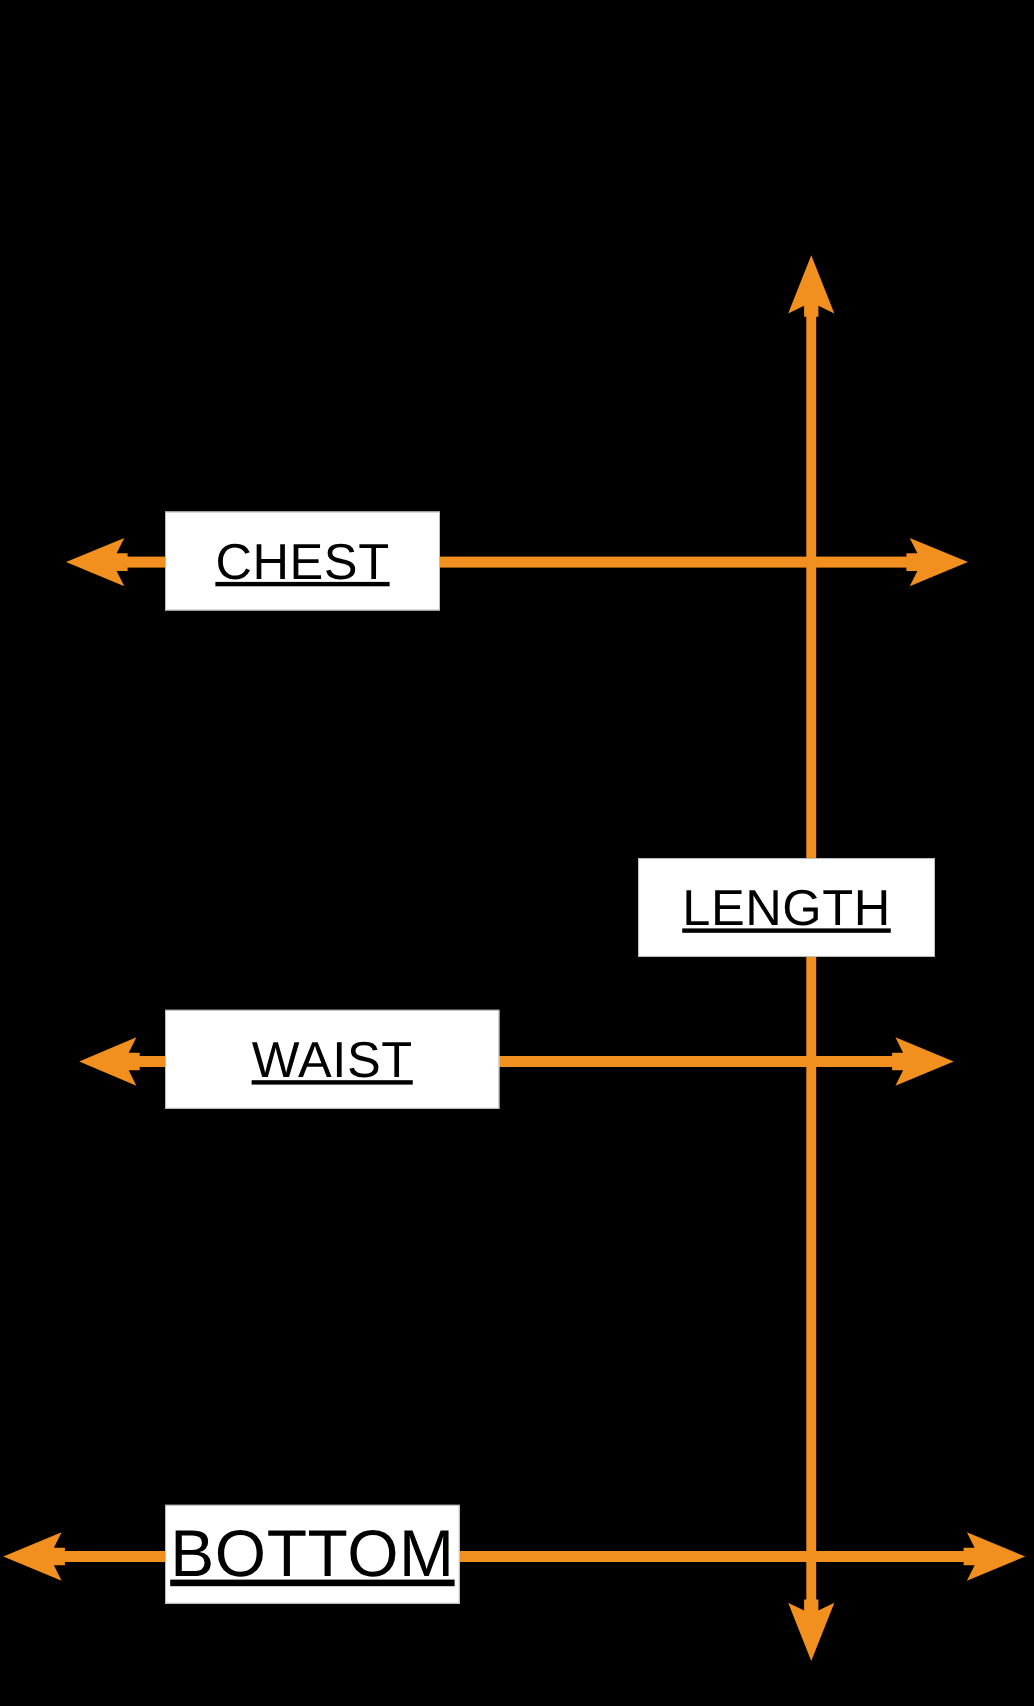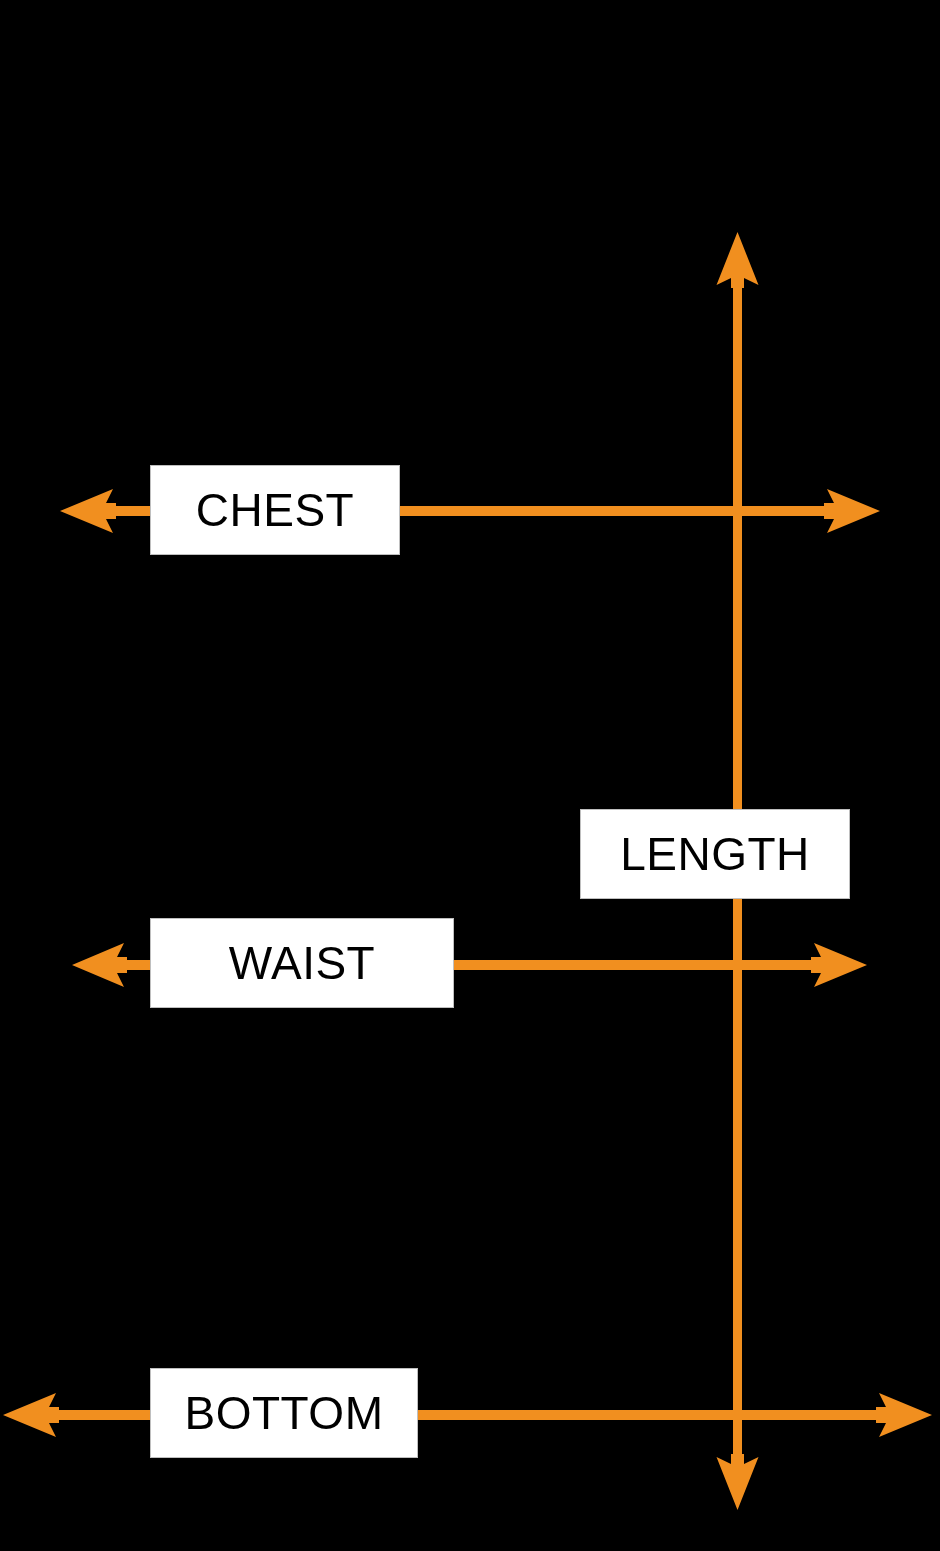--- a/index.html
+++ b/index.html
@@ -33,25 +33,26 @@
     box-sizing: border-box;
     display: flex;
     align-items: center;
     justify-content: center;
     color: #000000;
     font-family: "Liberation Sans", sans-serif;
     font-weight: 400;
     letter-spacing: 0.5px;
     white-space: nowrap;
     line-height: 1;
+    text-decoration: underline;
   }
   #label-chest  { left: 150px; top: 465px;  width: 250px; height: 90px; font-size: 46px; }
-  #label-length { left: 580px; top: 780px;  width: 270px; height: 90px; font-size: 46px; margin-top: 29px; }
+  #label-length { left: 580px; top: 780px;  width: 270px; height: 90px; font-size: 46px; }
   #label-waist  { left: 150px; top: 918px;  width: 304px; height: 90px; font-size: 46px; }
-  #label-bottom { left: 150px; top: 1368px; width: 268px; height: 90px; font-size: 46px; }
+  #label-bottom { left: 150px; top: 1368px; width: 268px; height: 90px; font-size: 60px; }
 </style>
 </head>
 <body>
 
 <div id="canvas">
 
   <svg id="diagram-svg" viewBox="0 0 940 1551" aria-hidden="true">
 
     <g>
 

